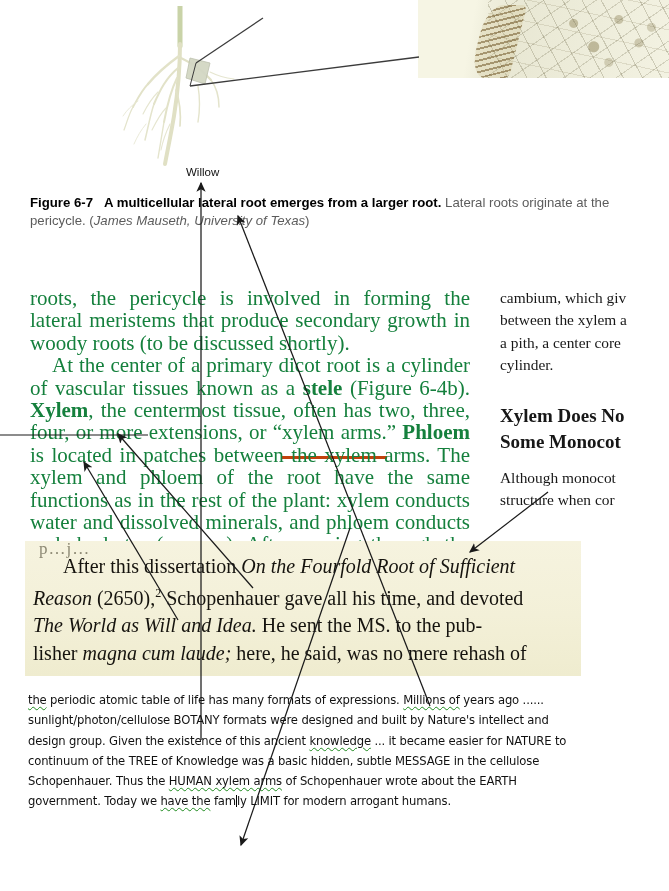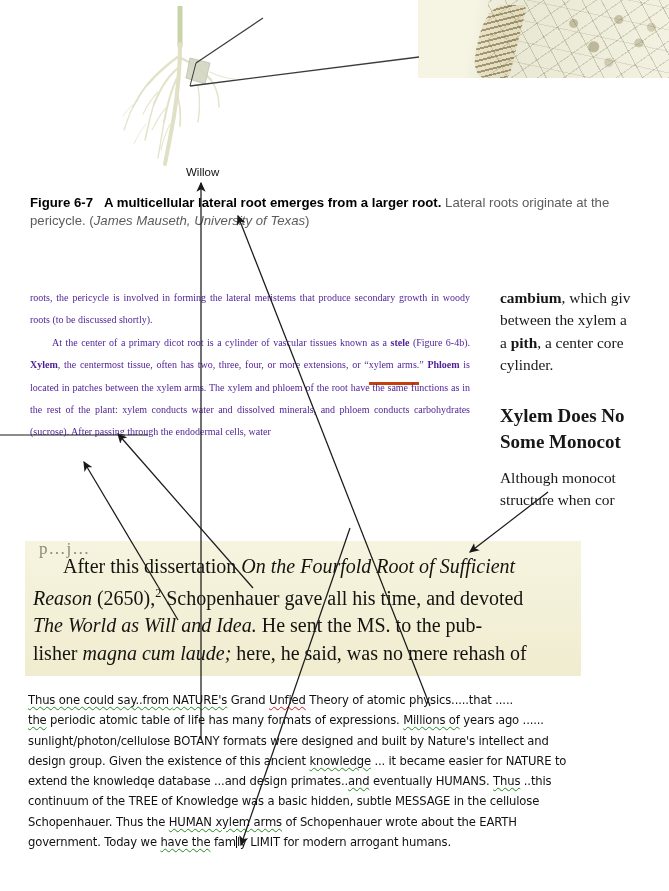--- a/index.html
+++ b/index.html
@@ -37,32 +37,32 @@
       font-family:"Liberation Sans",sans-serif;}
 
   
   .caption{position:absolute;left:30px;top:194px;width:600px;
       font-family:"Liberation Sans",sans-serif;font-size:13.2px;line-height:18px;color:#5c5c5c;}
   .caption b{color:#000;font-weight:bold;}
   .caption i{font-style:italic;}
 
   
   .col-left{position:absolute;left:30px;top:287px;width:440px;
-      font-family:"Liberation Serif",serif;font-size:10px;line-height:22.4px;
-      color:#4c1d95;text-align:justify;}
+      font-family:"Liberation Serif",serif;font-size:21px;line-height:22.4px;
+      color:#15803d;text-align:justify;}
   .col-left p{margin:0;}
   .col-left .indent{text-indent:22px;}
   .col-left b{font-weight:bold;}
   .u{border-bottom:3px solid #c2410c;padding-bottom:12px;}
 
   .col-right{position:absolute;left:500px;top:287px;width:180px;
       font-family:"Liberation Serif",serif;font-size:15.4px;line-height:22.4px;
       color:#171717;overflow:hidden;white-space:nowrap;}
   .col-right p{margin:0;}
-  .col-right b{font-weight:bold;}
+  .col-right b{font-weight:normal;}
   .rhead{font-size:19px;line-height:26px;font-weight:bold;margin-top:26px !important;}
 
   
   .scan{position:absolute;left:25px;top:541px;width:556px;height:135px;
       background:linear-gradient(180deg,#f6f3df 0%,#f3f0d8 55%,#efeccf 100%);
       overflow:hidden;}
   .scan-inner{position:absolute;left:8px;top:-16px;width:600px;
       font-family:"Liberation Serif",serif;font-size:20px;line-height:27.5px;color:#15130e;}
   .scan-inner i{font-style:italic;}
   .scan-ghost{position:absolute;left:14px;top:-2px;font-size:17px;color:#8d8974;
@@ -163,25 +163,23 @@
       <p style="margin:0;text-indent:30px">&nbsp;</p>
       <p style="margin:0;text-indent:30px"><span>After this dissertation </span><i>On the Fourfold Root of Sufficient</i></p>
       <p style="margin:0"><i>Reason</i><span> (2650),</span><span class="sup">2</span><span> Schopenhauer gave all his time, and devoted</span></p>
       <p style="margin:0"><i>The World as Will and Idea.</i><span>  He sent the MS. to the pub-</span></p>
       <p style="margin:0"><span>lisher </span><i>magna cum laude;</i><span> here, he said, was no mere rehash of</span></p>
     </div>
     <div class="scan-ghost2">. . . . . . . . . . . . .</div>
   </div>
 
   <div class="commentary">
-    <p><span class="sq-green">Thus one could say..from </span><span class="sq-green">NATURE's</span><span>   Grand </span><span class="sq-red">Unfied</span><span> Theory  of atomic physics.....that .....</span></p>
     <p><span class="sq-green">the</span><span> periodic atomic table of life   has many formats of expressions.  </span><span class="sq-green">Millions  of</span><span>  years ago  ......</span></p>
     <p>sunlight/photon/cellulose   BOTANY formats were designed and built by Nature's intellect and</p>
     <p><span>design group.   Given the existence of this ancient </span><span class="sq-green">knowledge</span><span> ... it  became easier for NATURE to</span></p>
-    <p><span>extend the knowledqe database  ...and design  primates..</span><span class="sq-green">and</span><span> eventually HUMANS.   </span><span class="sq-green">Thus</span><span> ..this</span></p>
     <p>continuum  of the TREE of Knowledge  was  a  basic   hidden, subtle   MESSAGE in the cellulose</p>
     <p><span>Schopenhauer.    Thus the </span><span class="sq-green">HUMAN  xylem arms</span><span> of Schopenhauer  wrote  about the EARTH</span></p>
     <p><span>government.                    Today we </span><span class="sq-green">have  the</span><span> fam</span><span class="caret"></span><span>ly LIMIT   for modern   arrogant  humans.</span></p>
   </div>
 
   <svg class="overlay" width="669" height="891">
     <defs>
       <marker id="arrowhead" markerWidth="9" markerHeight="9" refX="7" refY="4.5" orient="auto" markerUnits="strokeWidth">
         <path d="M0,0.8 L8,4.5 L0,8.2 L2,4.5 Z" fill="#1a1a1a"></path>
       </marker>

